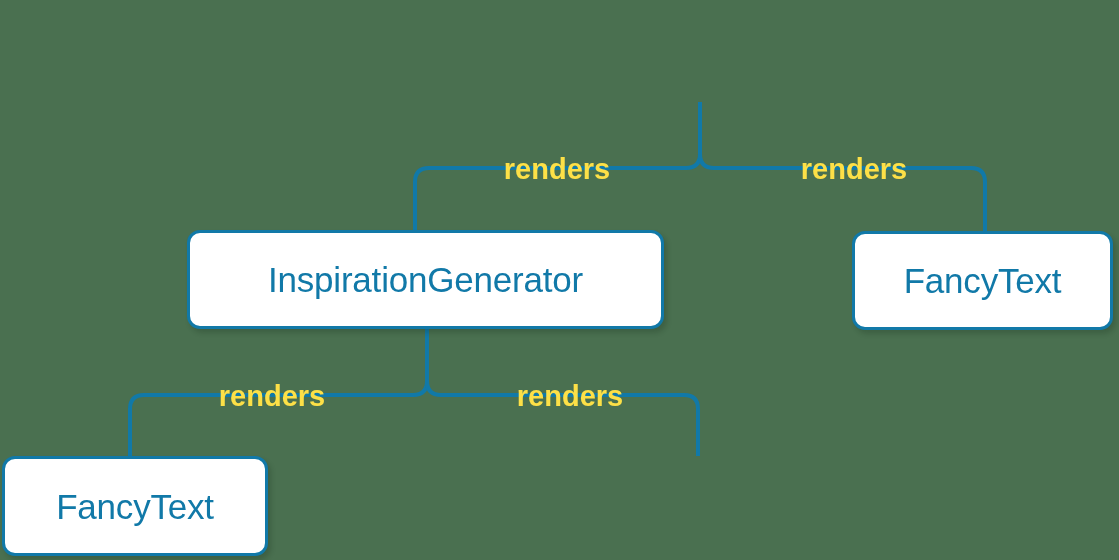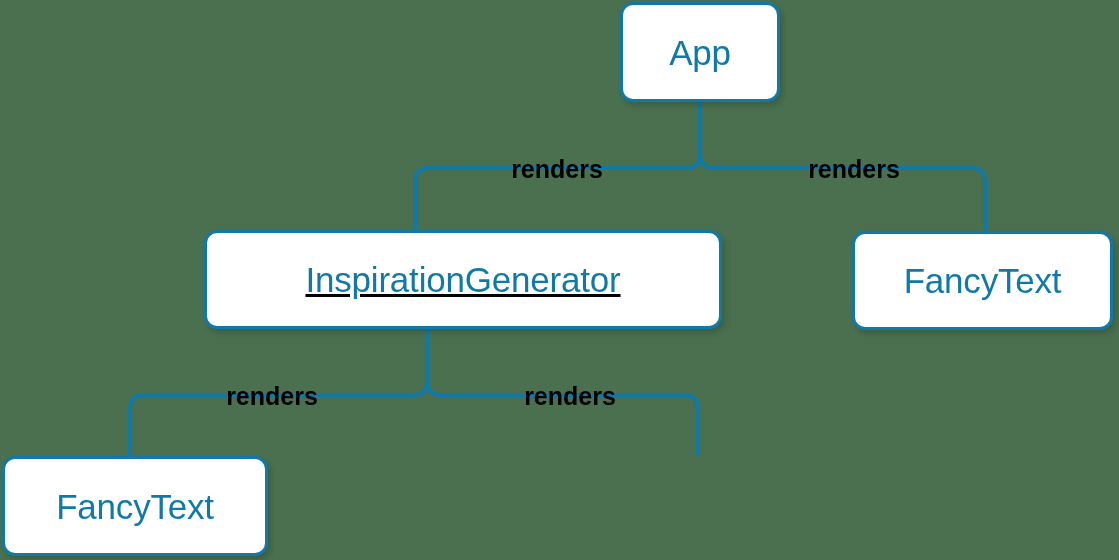--- a/index.html
+++ b/index.html
@@ -40,31 +40,31 @@
   .node-label {
     color: #1179a8;
     font-size: 35px;
     font-weight: 400;
     letter-spacing: -0.2px;
     line-height: 1;
     white-space: nowrap;
   }
   .edge-label {
     position: absolute;
-    color: #000000;
-    font-size: 25px;
+    color: #fde047;
+    font-size: 29px;
     font-weight: 600;
     line-height: 1;
     white-space: nowrap;
     transform: translate(-50%, -50%);
   }
 
   
   #node-app              { left: 620px;  top: 2px;   width: 160px; height: 100px; }
-  #node-inspiration      { left: 204px;  top: 230px; width: 518px; height: 99px; text-decoration: underline;  }
+  #node-inspiration      { left: 187px;  top: 230px; width: 477px; height: 99px;  }
   #node-fancytext-right  { left: 852px;  top: 231px; width: 261px; height: 99px;  }
   #node-fancytext-bottom { left: 2px;    top: 456px; width: 266px; height: 100px; }
   #node-copyright        { left: 568px;  top: 456px; width: 264px; height: 100px; }
 
   
   #edge-label-app-inspiration     { left: 557px; top: 169px; }
   #edge-label-app-fancytext       { left: 854px; top: 169px; }
   #edge-label-insp-fancytext      { left: 272px; top: 396px; }
   #edge-label-insp-copyright      { left: 570px; top: 396px; }
 </style>
@@ -83,23 +83,20 @@
     <path d="M 714 168 L 971 168 Q 985 168 985 182 L 985 231"></path>
 
     <path d="M 427 329 L 427 381 Q 427 395 413 395"></path>
     <path d="M 427 329 L 427 381 Q 427 395 441 395"></path>
 
     <path d="M 413 395 L 144 395 Q 130 395 130 409 L 130 456"></path>
 
     <path d="M 441 395 L 684 395 Q 698 395 698 409 L 698 456"></path>
   </svg>
 
-  <div class="node-box" id="node-app">
-    <span class="node-label">App</span>
-  </div>
 
   <div class="node-box" id="node-inspiration">
     <span class="node-label">InspirationGenerator</span>
   </div>
 
   <div class="node-box" id="node-fancytext-right">
     <span class="node-label">FancyText</span>
   </div>
 
   <div class="node-box" id="node-fancytext-bottom">

